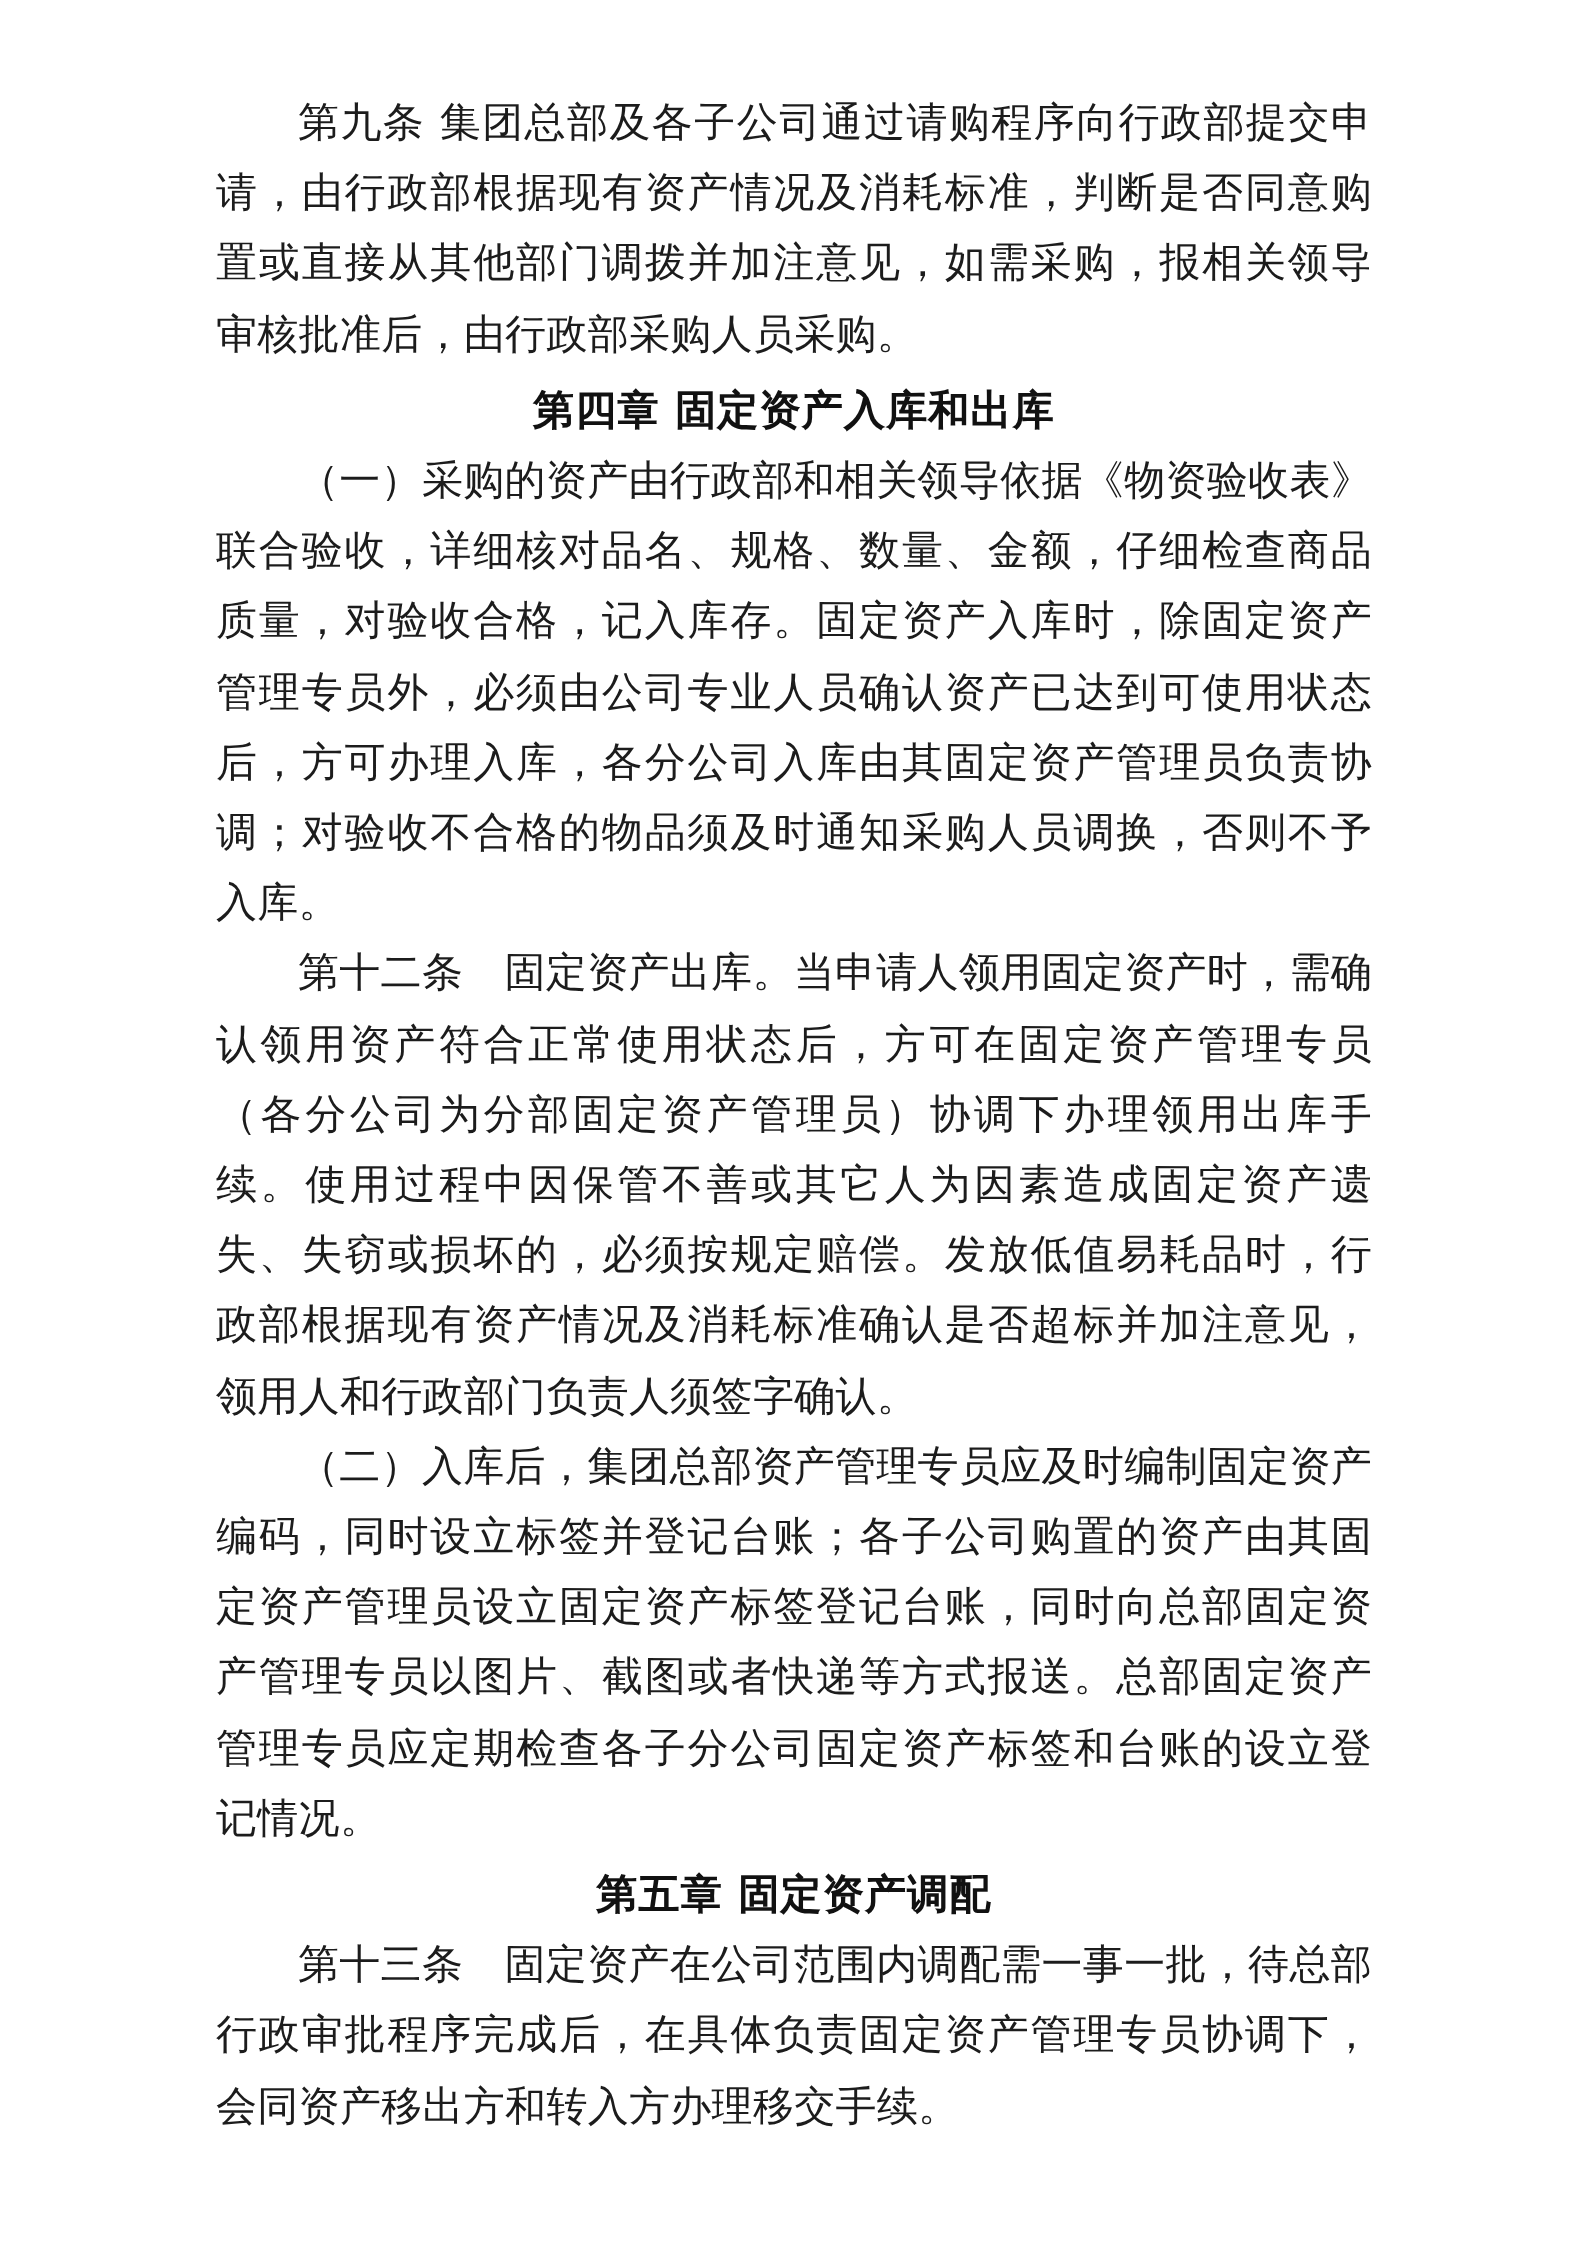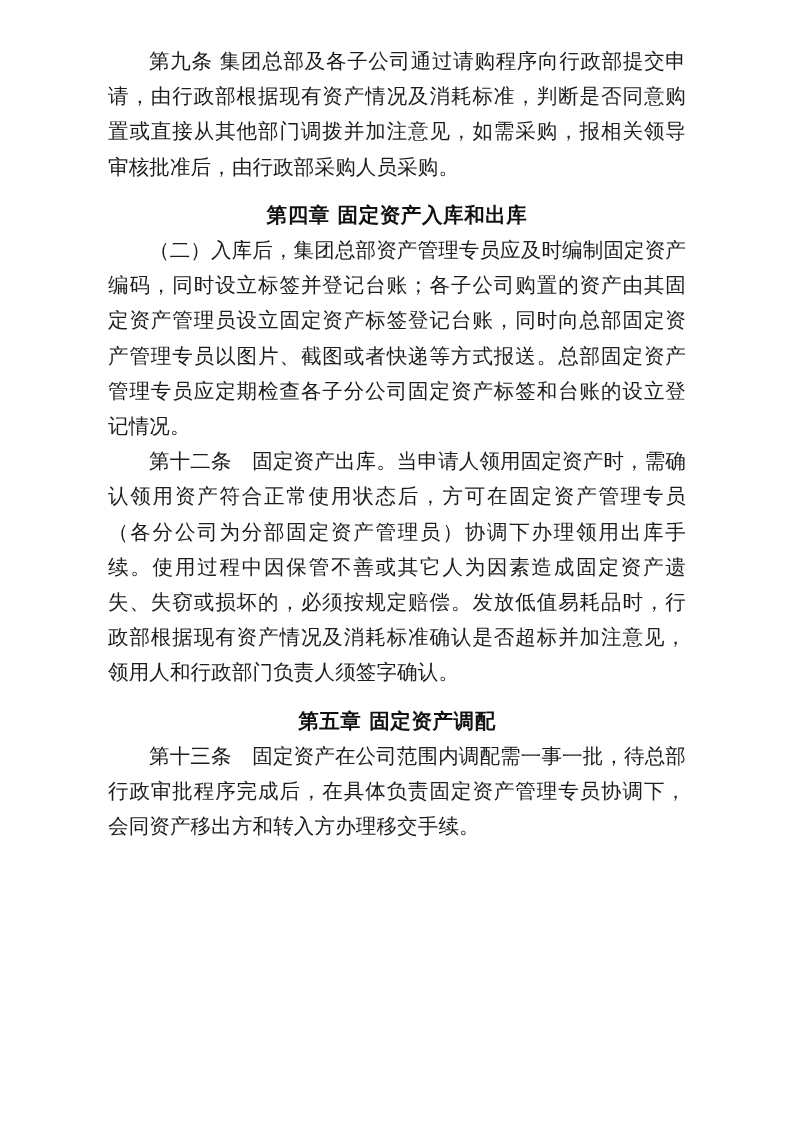--- a/index.html
+++ b/index.html
@@ -53,38 +53,39 @@
     line-height: 35.2px;
     text-align: center;
     font-weight: bold;
     margin: 0;
     text-indent: 0;
     letter-spacing: 0.6px;
     color: #111111;
   }
 
   .gap-before {
-    margin-top: 13px;
+    margin-top: 3px;
   }
 </style>
 </head>
 <body>
 
 <div id="page">
   <div id="text-block">
 
     <p class="para">第九条 集团总部及各子公司通过请购程序向行政部提交申请，由行政部根据现有资产情况及消耗标准，判断是否同意购置或直接从其他部门调拨并加注意见，如需采购，报相关领导审核批准后，由行政部采购人员采购。</p>
 
 
     <p class="chapter-heading gap-before">第四章  固定资产入库和出库</p>
 
 
+    <p class="para">（一）采购的资产由行政部和相关领导依据《物资验收表》联合验收，详细核对品名、规格、数量、金额，仔细检查商品质量，对验收合格，记入库存。固定资产入库时，除固定资产管理专员外，必须由公司专业人员确认资产已达到可使用状态后，方可办理入库，各分公司入库由其固定资产管理员负责协调；对验收不合格的物品须及时通知采购人员调换，否则不予入库。</p>
+
+    <p class="para">第十二条　固定资产出库。当申请人领用固定资产时，需确认领用资产符合正常使用状态后，方可在固定资产管理专员（各分公司为分部固定资产管理员）协调下办理领用出库手续。使用过程中因保管不善或其它人为因素造成固定资产遗失、失窃或损坏的，必须按规定赔偿。发放低值易耗品时，行政部根据现有资产情况及消耗标准确认是否超标并加注意见，领用人和行政部门负责人须签字确认。</p>
 
     <p class="para">（二）入库后，集团总部资产管理专员应及时编制固定资产编码，同时设立标签并登记台账；各子公司购置的资产由其固定资产管理员设立固定资产标签登记台账，同时向总部固定资产管理专员以图片、截图或者快递等方式报送。总部固定资产管理专员应定期检查各子分公司固定资产标签和台账的设立登记情况。</p>
-
-    <p class="para">第十二条　固定资产出库。当申请人领用固定资产时，需确认领用资产符合正常使用状态后，方可在固定资产管理专员（各分公司为分部固定资产管理员）协调下办理领用出库手续。使用过程中因保管不善或其它人为因素造成固定资产遗失、失窃或损坏的，必须按规定赔偿。发放低值易耗品时，行政部根据现有资产情况及消耗标准确认是否超标并加注意见，领用人和行政部门负责人须签字确认。</p>
 
     <p class="chapter-heading gap-before">第五章  固定资产调配</p>
 
     <p class="para">第十三条　固定资产在公司范围内调配需一事一批，待总部行政审批程序完成后，在具体负责固定资产管理专员协调下，会同资产移出方和转入方办理移交手续。</p>
 
   </div>
 </div>
 
 </body></html>

